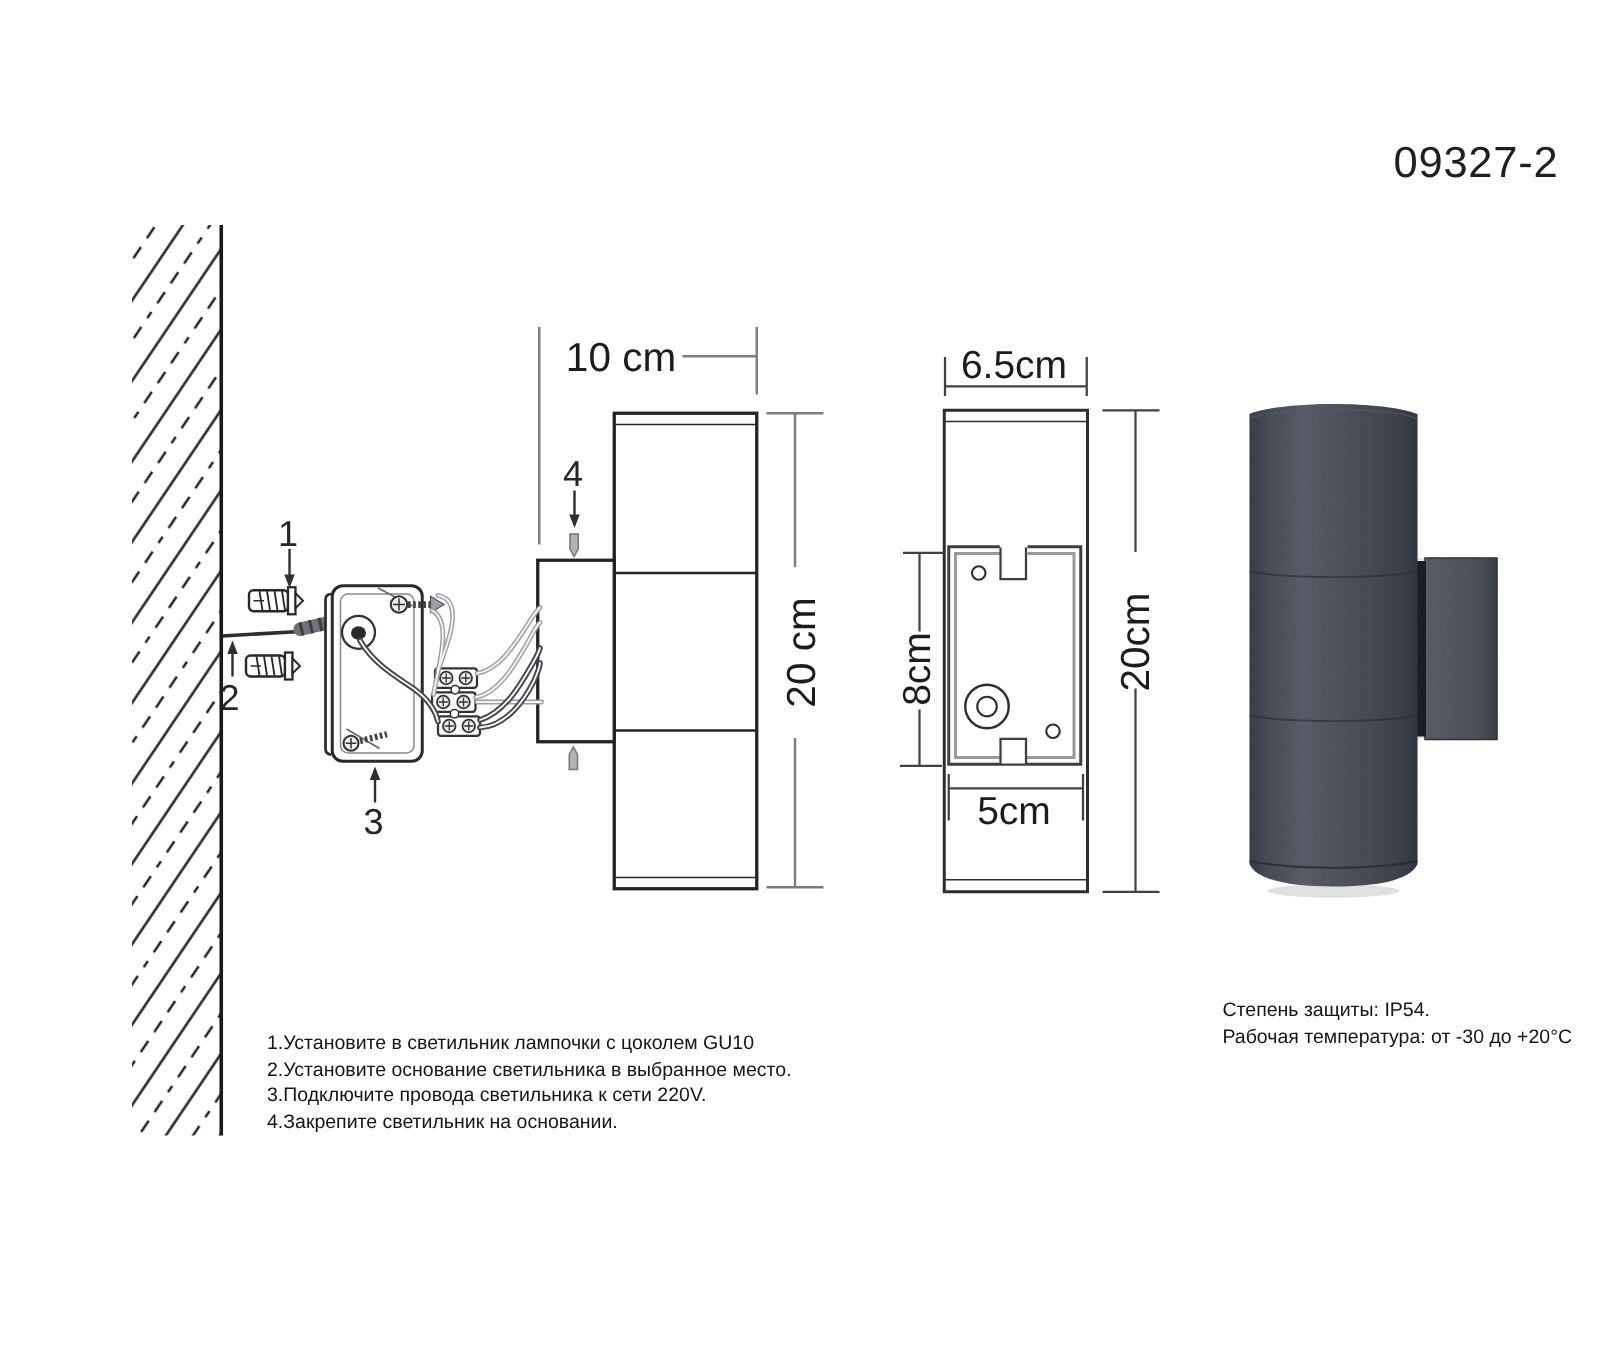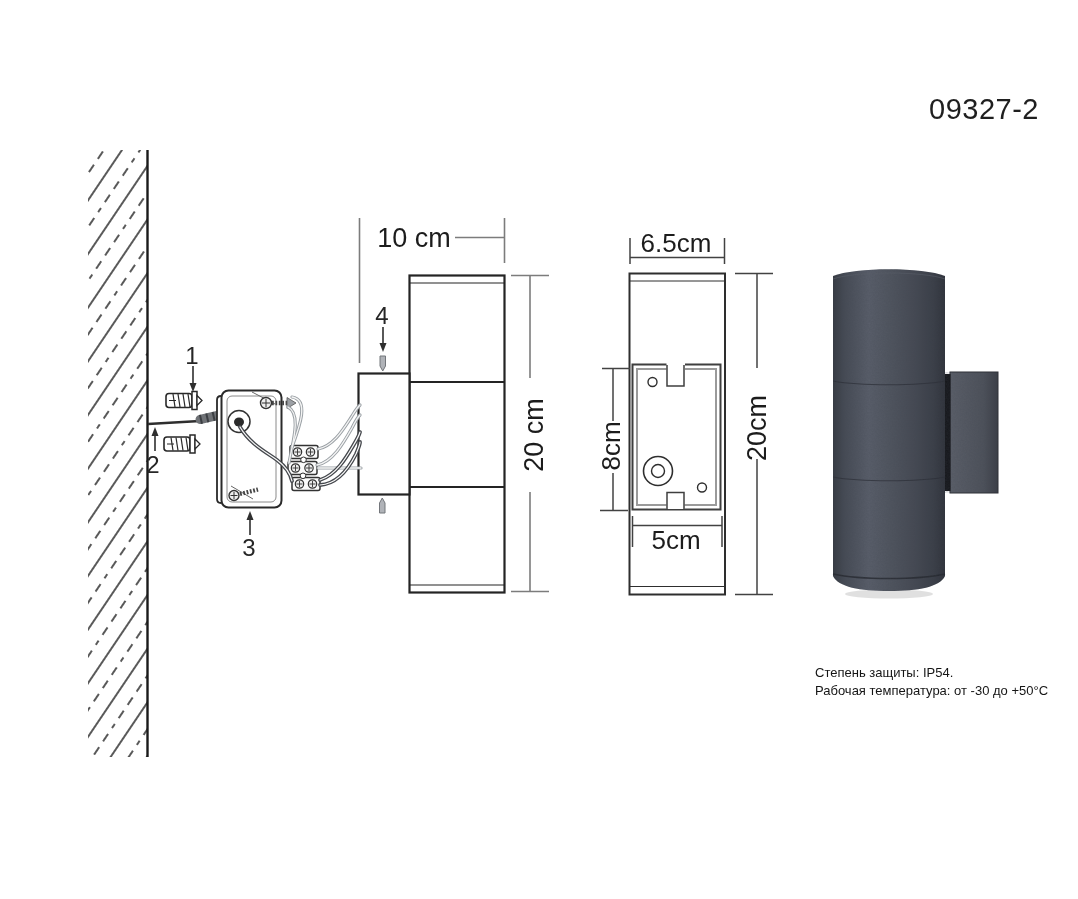--- a/index.html
+++ b/index.html
@@ -243,19 +243,25 @@
       <path d="M833,279 C855,271 923,271 945,279" fill="none" stroke="#5b606a" stroke-width="1" opacity="0.6"></path>
       <path d="M833,381 C860,386 918,386 945,381" fill="none" stroke="#2b2e35" stroke-width="1.2" opacity="0.75"></path>
       <path d="M833,477 C860,482 918,482 945,477" fill="none" stroke="#2b2e35" stroke-width="1.2" opacity="0.75"></path>
       <path d="M833,574 C860,580 918,580 945,574" fill="none" stroke="#23262c" stroke-width="1.5" opacity="0.8"></path>
       <rect x="825" y="260" width="180" height="340" clip-path="url(#photoClip)" filter="url(#grainF)"></rect>
     </g>
   </svg>
 
   <div class="model">09327-2</div>
 
+  <div class="instructions">
+    <div>1.Установите в светильник лампочки с цоколем GU10</div>
+    <div>2.Установите основание светильника в выбранное место.</div>
+    <div>3.Подключите провода светильника к сети 220V.</div>
+    <div>4.Закрепите светильник на основании.</div>
+  </div>
 
   <div class="specs">
     <div>Степень защиты: IP54.</div>
-    <div>Рабочая температура: от -30 до +50°C</div>
+    <div>Рабочая температура: от -30 до +20°C</div>
   </div>
 
 </div>
 
 </body></html>

